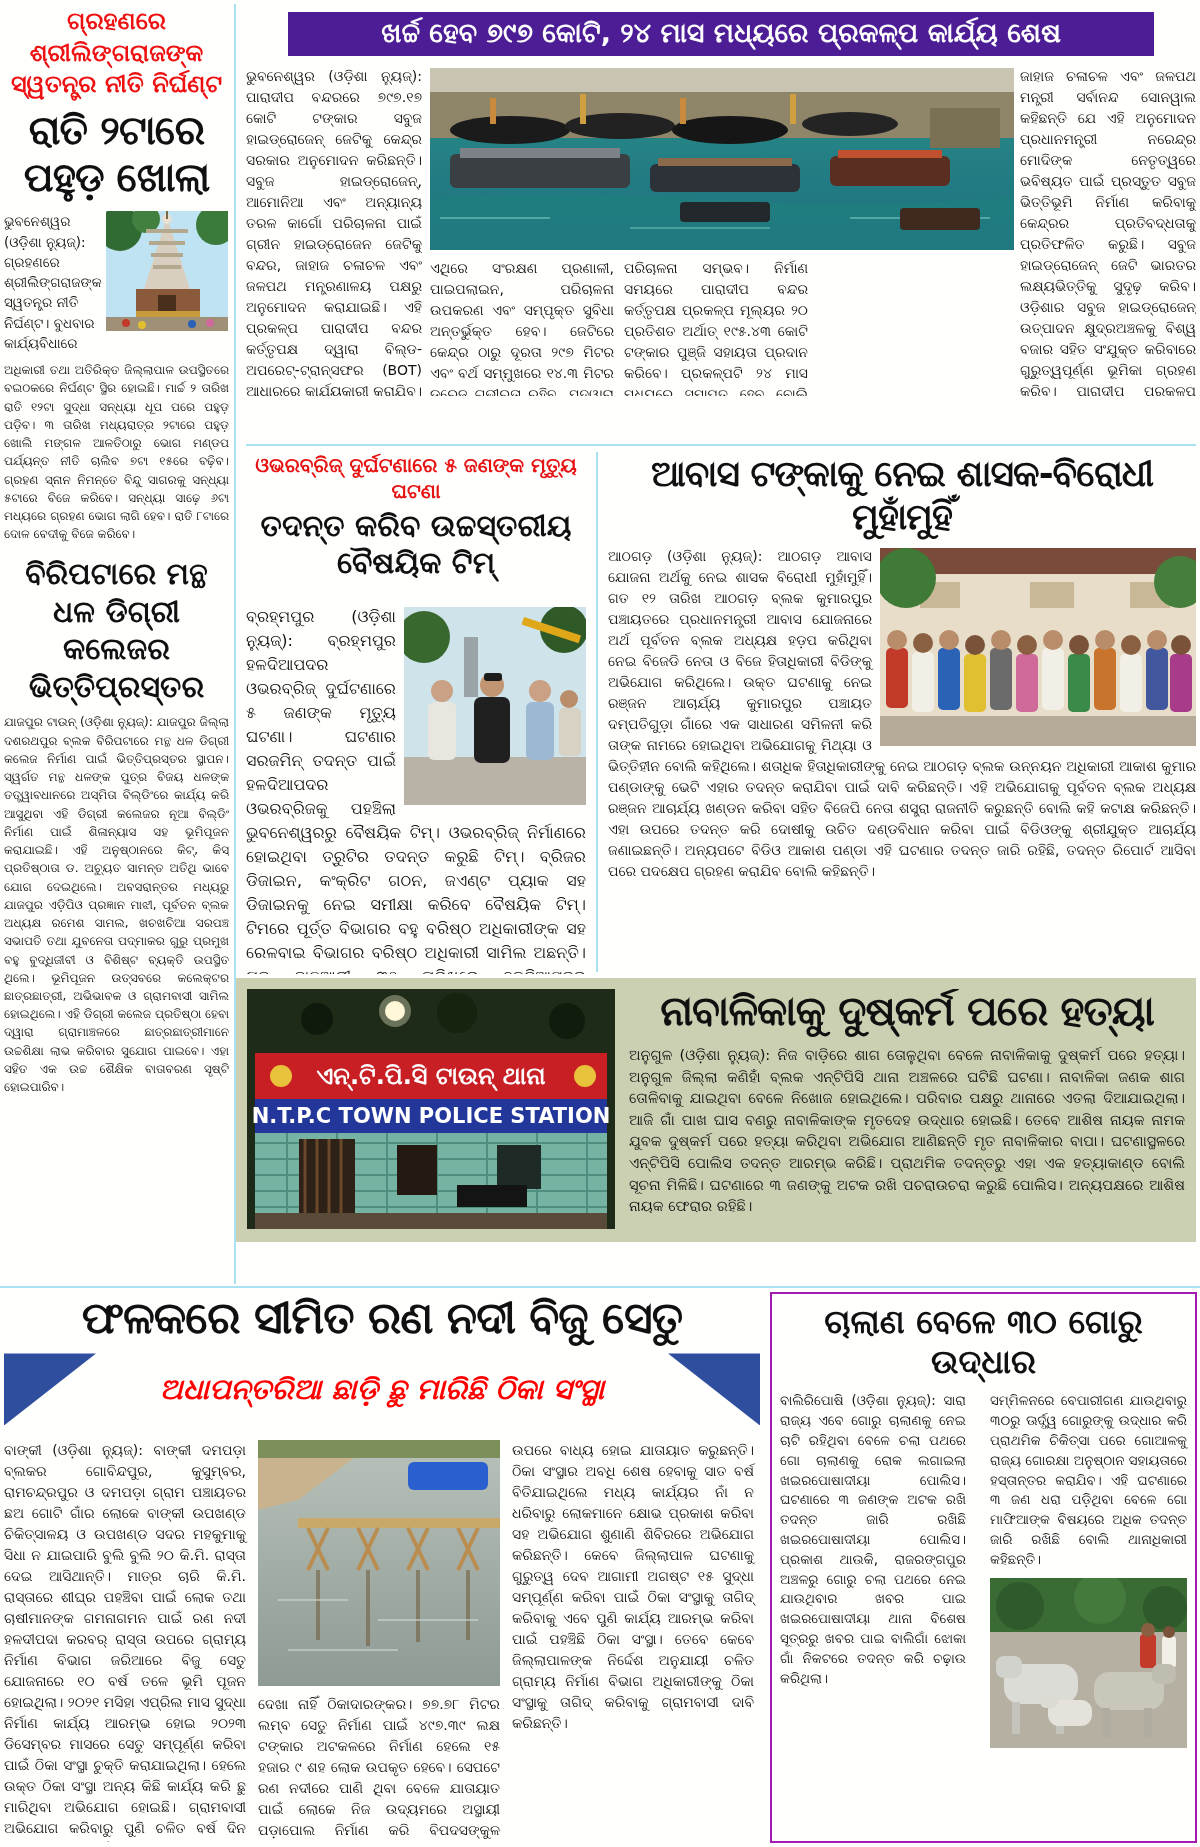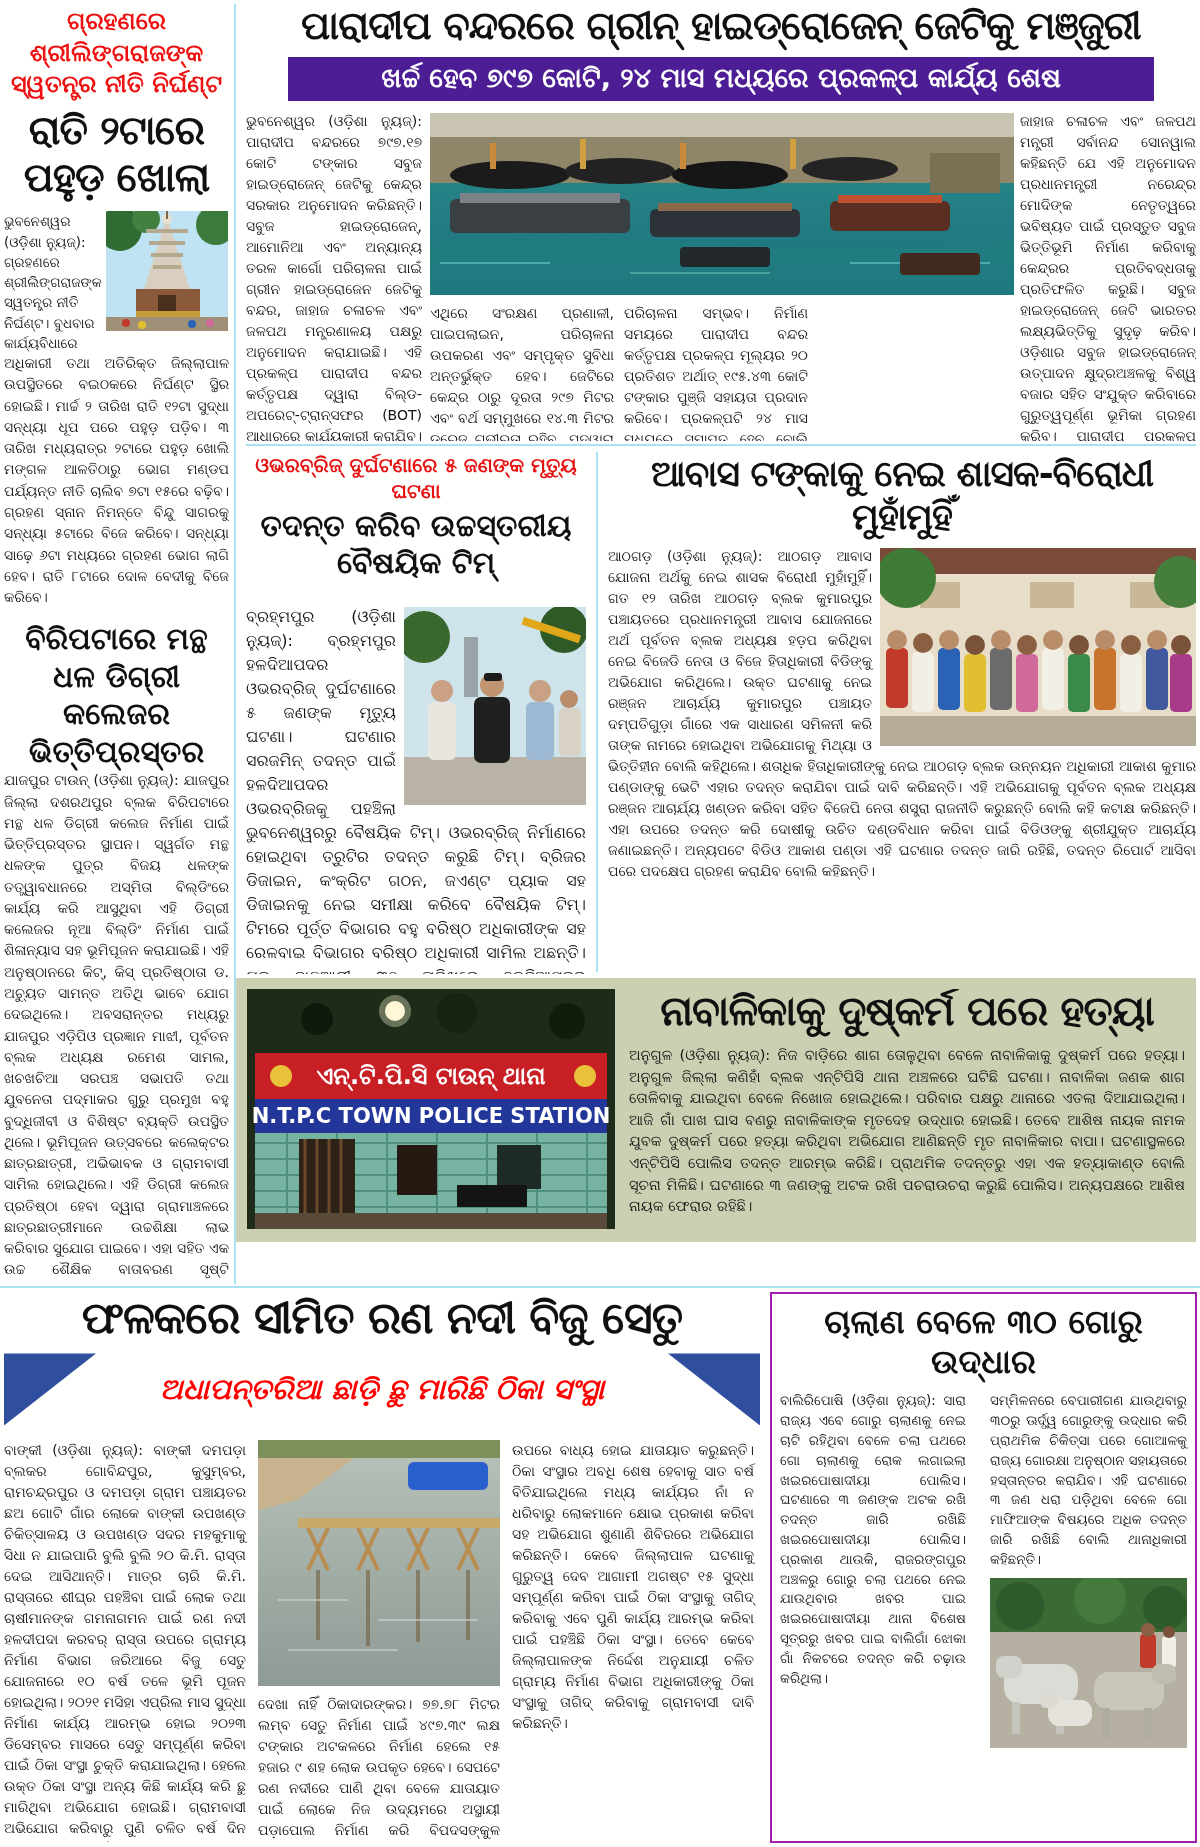--- a/index.html
+++ b/index.html
@@ -7,21 +7,21 @@
   .page{position:relative;width:1200px;height:1847px;margin:0 auto;background:#fffffe;overflow:hidden;}
   .jt{text-align:justify;}
   .rule-v{position:absolute;width:0;border-left:2px solid #a9e2f3;}
   .rule-h{position:absolute;height:0;border-top:2px solid #a9e2f3;}
   
   .leftcol{position:absolute;left:4px;top:6px;width:225px;height:1276px;overflow:hidden;}
   .kicker-red{color:#ee1111;font-weight:bold;font-size:24px;line-height:1.32;text-align:center;}
   .lc-head1{font-weight:bold;font-size:40px;line-height:1.18;text-align:center;margin-top:6px;letter-spacing:-1px;}
   .lc-introrow{display:flex;gap:6px;margin-top:10px;}
   .lc-intro{font-size:13.5px;line-height:1.5;width:96px;flex:none;}
-  .lc-body{font-size:14px;line-height:1.52;}
+  .lc-body{font-size:12px;line-height:1.52;margin-top:8px;}
   .lc-head2{font-weight:bold;font-size:30px;line-height:1.25;text-align:center;margin-top:12px;}
   
   .main{position:absolute;left:246px;top:4px;width:950px;}
   .main-head{font-weight:bold;font-size:39px;line-height:1.15;text-align:center;letter-spacing:-1px;}
   .banner{margin:8px 42px 0 42px;background:#4c1d95;color:#ffffff;font-weight:bold;font-size:27px;text-align:center;padding:5px 4px 7px 4px;}
   .main-content{position:relative;height:338px;margin-top:6px;}
   .mcol{position:absolute;font-size:14px;line-height:1.5;overflow:hidden;}
   .mcol1{left:0;top:4px;width:176px;height:330px;}
   .mcol2{left:184px;top:196px;width:184px;height:138px;}
   .mcol3{left:378px;top:196px;width:184px;height:138px;}
@@ -93,21 +93,20 @@
       </svg>
     </div>
     <div class="lc-body jt">ଅଧିକାରୀ ତଥା ଅତିରିକ୍ତ ଜିଲ୍ଲାପାଳ ଉପସ୍ଥିତରେ ବଇଠକରେ ନିର୍ଘଣ୍ଟ ସ୍ଥିର ହୋଇଛି। ମାର୍ଚ୍ଚ ୨ ତାରିଖ ରାତି ୧୨ଟା ସୁଦ୍ଧା ସନ୍ଧ୍ୟା ଧୂପ ପରେ ପହୁଡ଼ ପଡ଼ିବ। ୩ ତାରିଖ ମଧ୍ୟରାତ୍ର ୨ଟାରେ ପହୁଡ଼ ଖୋଲି ମଙ୍ଗଳ ଆଳତିଠାରୁ ଭୋଗ ମଣ୍ଡପ ପର୍ଯ୍ୟନ୍ତ ନୀତି ଚାଲିବ ୭ଟା ୧୫ରେ ବଢ଼ିବ। ଗ୍ରହଣ ସ୍ନାନ ନିମନ୍ତେ ବିନ୍ଦୁ ସାଗରକୁ ସନ୍ଧ୍ୟା ୫ଟାରେ ବିଜେ କରିବେ। ସନ୍ଧ୍ୟା ସାଢ଼େ ୬ଟା ମଧ୍ୟରେ ଗ୍ରହଣ ଭୋଗ ଲାଗି ହେବ। ରାତି ୮ଟାରେ ଦୋଳ ବେଦୀକୁ ବିଜେ କରିବେ।</div>
     <div class="lc-head2">ବିରିପଟାରେ ମନ୍ଥ ଧଳ ଡିଗ୍ରୀ କଲେଜର ଭିତ୍ତିପ୍ରସ୍ତର</div>
     <div class="lc-body jt">ଯାଜପୁର ଟାଉନ୍ (ଓଡ଼ିଶା ନ୍ୟୁଜ୍): ଯାଜପୁର ଜିଲ୍ଲା ଦଶରଥପୁର ବ୍ଲକ ବିରିପଟାରେ ମନ୍ଥ ଧଳ ଡିଗ୍ରୀ କଲେଜ ନିର୍ମାଣ ପାଇଁ ଭିତ୍ତିପ୍ରସ୍ତର ସ୍ଥାପନ। ସ୍ୱର୍ଗତ ମନ୍ଥ ଧଳଙ୍କ ପୁତ୍ର ବିଜୟ ଧଳଙ୍କ ତତ୍ତ୍ୱାବଧାନରେ ଅସ୍ମିତା ବିଲ୍ଡିଂରେ କାର୍ଯ୍ୟ କରି ଆସୁଥିବା ଏହି ଡିଗ୍ରୀ କଲେଜର ନୂଆ ବିଲ୍ଡିଂ ନିର୍ମାଣ ପାଇଁ ଶିଳାନ୍ୟାସ ସହ ଭୂମିପୂଜନ କରାଯାଇଛି। ଏହି ଅନୁଷ୍ଠାନରେ କିଟ୍, କିସ୍ ପ୍ରତିଷ୍ଠାତା ଡ. ଅଚ୍ୟୁତ ସାମନ୍ତ ଅତିଥି ଭାବେ ଯୋଗ ଦେଇଥିଲେ। ଅବସରାନ୍ତର ମଧ୍ୟରୁ ଯାଜପୁର ଏଡ଼ିପିଓ ପ୍ରଜ୍ଞାନ ମାଝୀ, ପୂର୍ବତନ ବ୍ଲକ ଅଧ୍ୟକ୍ଷ ରମେଶ ସାମଲ, ଖଚଖଚିଆ ସରପଞ୍ଚ ସଭାପତି ତଥା ଯୁବନେତା ପଦ୍ମାକର ଗୁରୁ ପ୍ରମୁଖ ବହୁ ବୁଦ୍ଧିଜୀବୀ ଓ ବିଶିଷ୍ଟ ବ୍ୟକ୍ତି ଉପସ୍ଥିତ ଥିଲେ। ଭୂମିପୂଜନ ଉତ୍ସବରେ କଲେକ୍ଟର ଛାତ୍ରଛାତ୍ରୀ, ଅଭିଭାବକ ଓ ଗ୍ରାମବାସୀ ସାମିଲ ହୋଇଥିଲେ। ଏହି ଡିଗ୍ରୀ କଲେଜ ପ୍ରତିଷ୍ଠା ହେବା ଦ୍ୱାରା ଗ୍ରାମାଞ୍ଚଳରେ ଛାତ୍ରଛାତ୍ରୀମାନେ ଉଚ୍ଚଶିକ୍ଷା ଲାଭ କରିବାର ସୁଯୋଗ ପାଇବେ। ଏହା ସହିତ ଏକ ଉଚ୍ଚ ଶୈକ୍ଷିକ ବାତାବରଣ ସୃଷ୍ଟି ହୋଇପାରିବ।</div>
   </aside>
 
   <div class="rule-v" style="left:234px;top:4px;height:1280px;"></div>
 
   <section class="main">
-    <h1 class="main-head" style="margin:0;">ପାରାଦୀପ ବନ୍ଦରରେ ଗ୍ରୀନ୍ ହାଇଡ୍ରୋଜେନ୍ ଜେଟିକୁ ମଞ୍ଜୁରୀ</h1>
     <div class="banner">ଖର୍ଚ୍ଚ ହେବ ୭୯୭ କୋଟି, ୨୪ ମାସ ମଧ୍ୟରେ ପ୍ରକଳ୍ପ କାର୍ଯ୍ୟ ଶେଷ</div>
     <div class="main-content">
       <svg class="port-photo" viewBox="0 0 584 182" width="584" height="182">
         <defs>
           <linearGradient id="water" x1="0" y1="0" x2="0" y2="1">
             <stop offset="0" stop-color="#2a8f8a"></stop>
               <stop offset="1" stop-color="#1d6f7e"></stop>
           </linearGradient>
         </defs>
         <rect width="584" height="182" fill="url(#water)"></rect>

